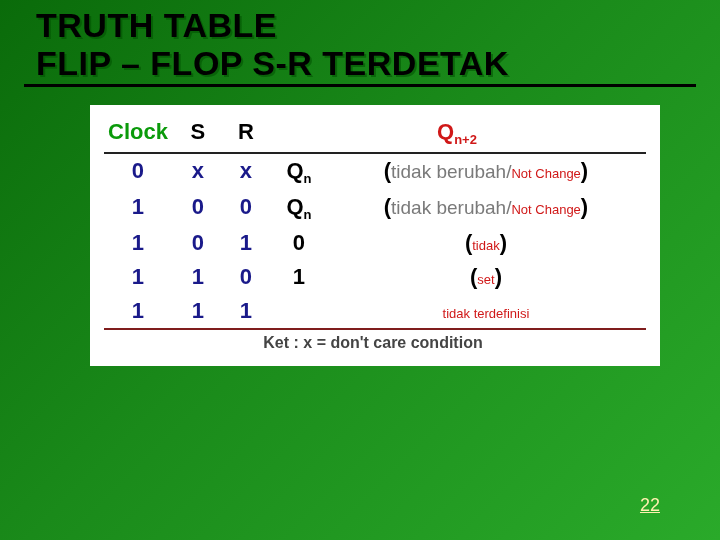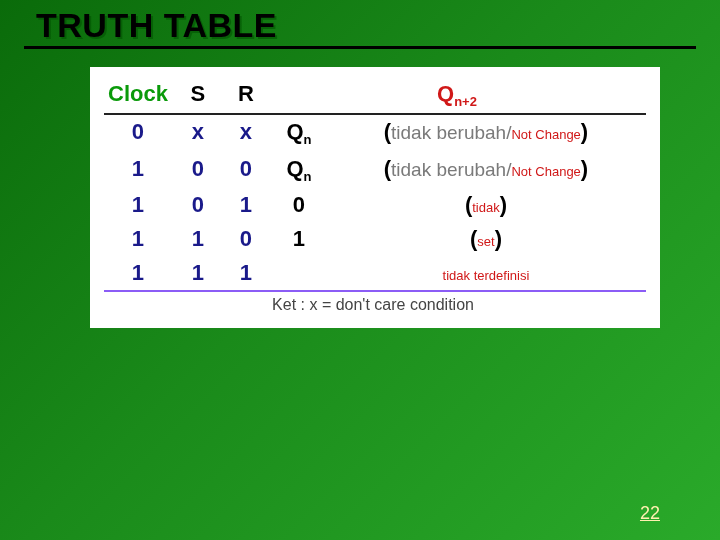--- a/index.html
+++ b/index.html
@@ -46,40 +46,41 @@
   }
   thead th { border-bottom: 2px solid #222; }
   .hdr-clock { color: #0a9a0a; }
   .hdr-sr { color: #000; }
   .hdr-q { color: #d01818; }
   .sub { font-size: 13px; vertical-align: sub; font-weight: 700; }
   .paren { color: #000; font-weight: 700; }
   .grey { color: #7a7a7a; font-weight: 400; font-size: 19px; }
   .red { color: #d01818; font-weight: 400; font-size: 13px; }
   .val-q { color: #000; font-weight: 700; }
-  .note-row td { border-top: 2px solid #8b5cf6; font-size: 16px; color: #444; font-weight: 400; padding-top: 6px; }
+  .note-row td { border-top: 2px solid #7f1d1d; font-size: 16px; color: #444; font-weight: 700; padding-top: 6px; }
   .pagenum {
     position: absolute;
-    bottom: 16px;
+    bottom: 24px;
     right: 60px;
     color: #fff0b0;
     font-size: 18px;
     text-decoration: underline;
   }
   .col-clock { width: 70px; }
   .col-s { width: 48px; }
   .col-r { width: 48px; }
   .col-q { width: 58px; }
   .col-desc { }
 </style>
 </head>
 <body>
 
 <div class="title-block">
   <div class="title-line">TRUTH TABLE</div>
+  <div class="title-line">FLIP – FLOP   S-R  TERDETAK</div>
 </div>
 <div class="underline"></div>
 
 <div class="card">
   <table class="tt">
     <colgroup>
       <col class="col-clock">
         <col class="col-s">
         <col class="col-r">
         <col class="col-q">

